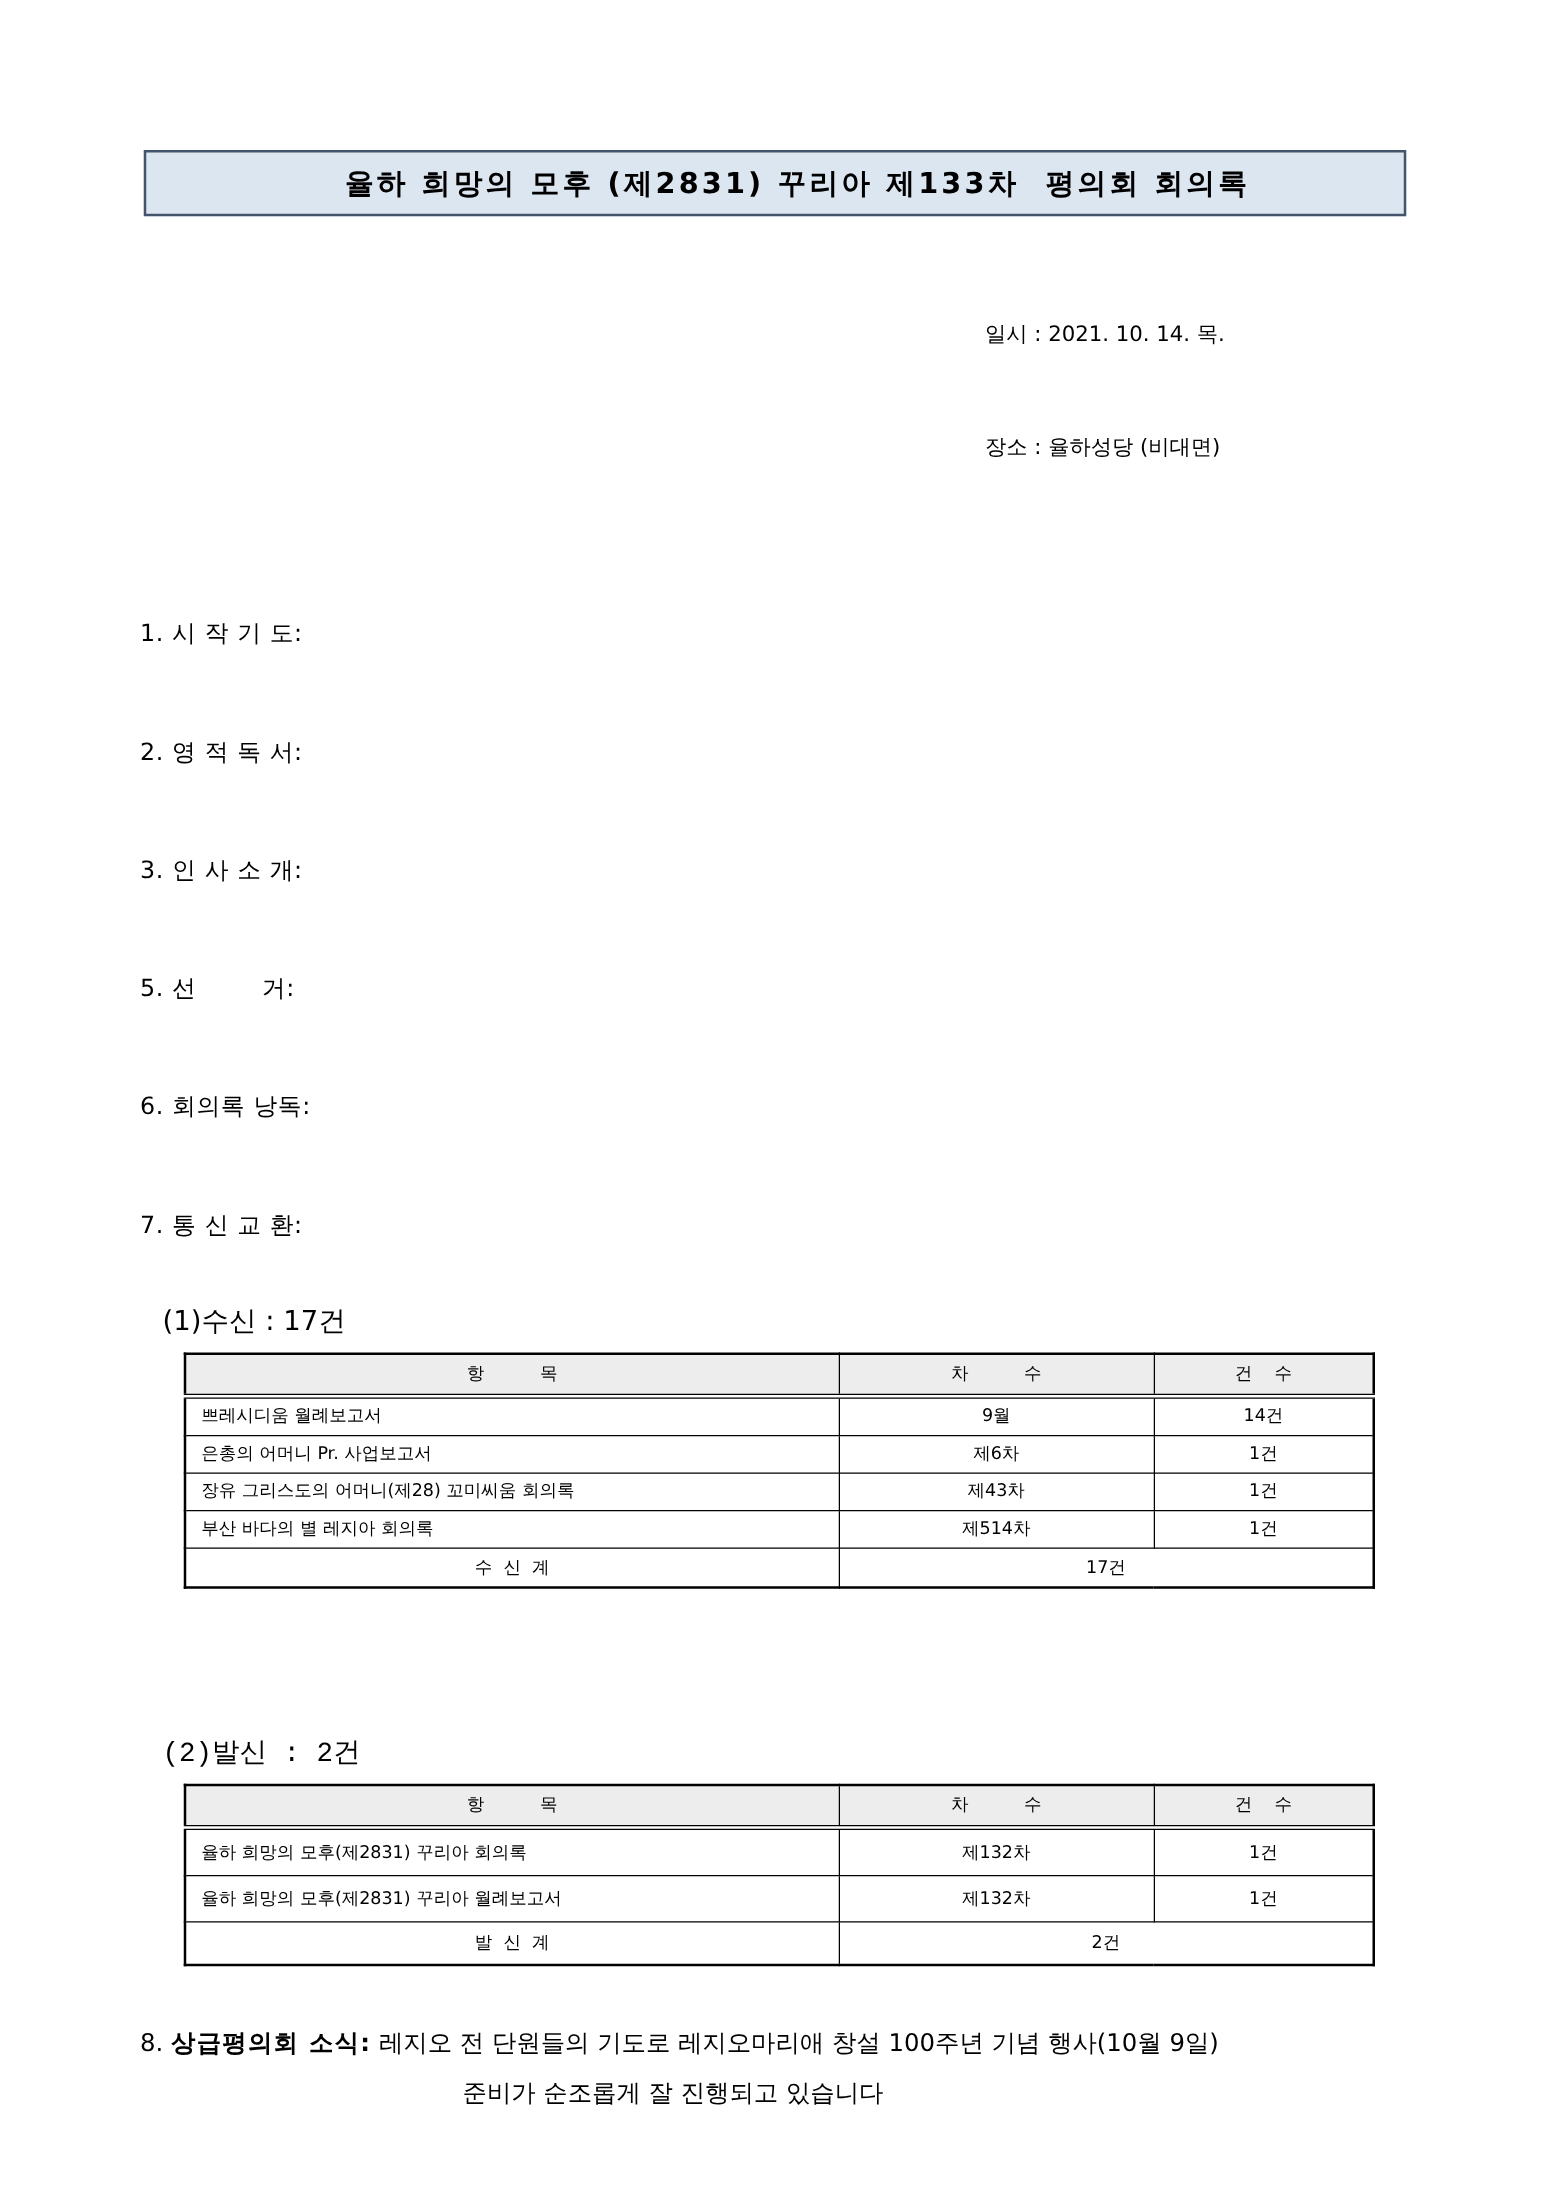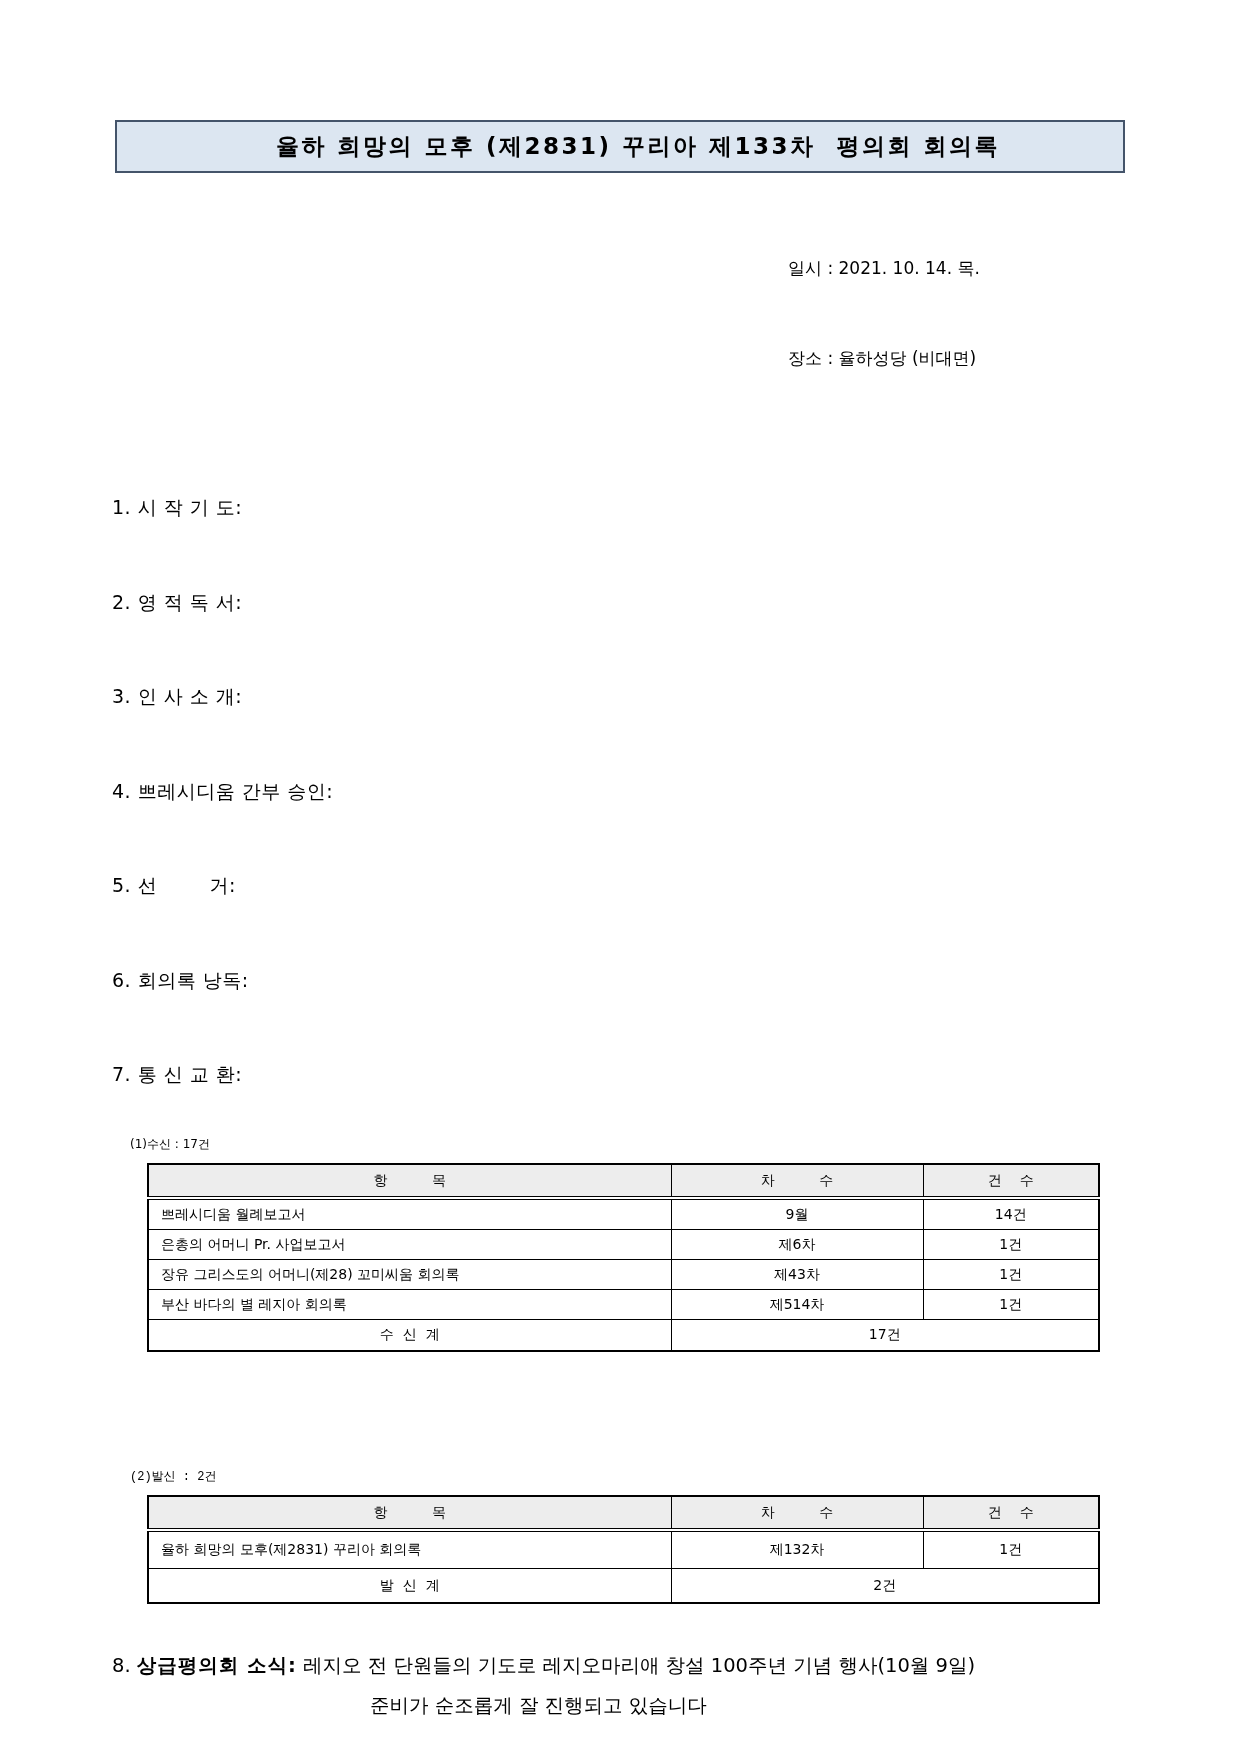--- a/index.html
+++ b/index.html
@@ -9,21 +9,21 @@
     position:relative;overflow:hidden;
   }
   .titlebox{
     box-sizing:border-box;margin:120px 0 0 115px;width:1010px;height:53px;
     background:#dce6f1;border:2px solid #44546a;
     display:flex;align-items:center;justify-content:center;
     font-size:23px;font-weight:bold;letter-spacing:2.5px;white-space:pre;padding-left:36px;
   }
   .meta{margin:20px 0 0 788px;font-size:17px;line-height:30px;white-space:pre;}
   .agenda{margin:26px 0 0 112px;font-size:19px;line-height:31.5px;white-space:pre;letter-spacing:.5px;}
-  .caption{margin:14px 0 10px 130px;font-size:12px;white-space:pre;}
+  .caption{margin:14px 0 10px 130px;font-size:22px;white-space:pre;}
   table{border-collapse:collapse;table-layout:fixed;border:2px solid #000;}
   th,td{border:1px solid #000;text-align:center;white-space:pre;overflow:hidden;padding:0;font-weight:normal;}
   thead th{background:#ededed;height:31px;border-bottom:4px double #000;}
   .t12{margin-left:147px;width:951px;font-size:14px;}
   .t12 td{height:29px;}
   .t12 td.item{text-align:left;padding-left:12px;}
   .t2 td{height:36px;}
   .t12 tfoot td{height:30px;}
   .news{margin:48px 0 0 112px;font-size:19.5px;white-space:pre;}
   .news-label{font-weight:bold;letter-spacing:1px;}
@@ -36,21 +36,20 @@
 
 <div class="meta">
   <div>일시 : 2021. 10. 14. 목.</div>
   <div>장소 : 율하성당 (비대면)</div>
 </div>
 
 <div class="agenda">
   <div>1. 시 작 기 도:</div>
   <div>2. 영 적 독 서:</div>
   <div>3. 인 사 소 개:</div>
-  <div>4. 쁘레시디움 간부 승인:</div>
   <div>5. 선        거:</div>
   <div>6. 회의록 낭독:</div>
   <div>7. 통 신 교 환:</div>
 </div>
 
 <div class="caption">(1)수신 : 17건</div>
 
 <table class="t12">
   <colgroup>
       <col style="width:523px">
@@ -108,20 +107,25 @@
       <th>차          수</th>
       <th>건    수</th>
     </tr>
   </thead>
   <tbody>
     <tr>
       <td class="item">율하 희망의 모후(제2831) 꾸리아 회의록</td>
       <td>제132차</td>
       <td>1건</td>
     </tr>
+    <tr>
+      <td class="item">율하 희망의 모후(제2831) 꾸리아 월례보고서</td>
+      <td>제132차</td>
+      <td>1건</td>
+    </tr>
   </tbody>
   <tfoot>
     <tr>
       <td style="height:33px;">발  신  계</td>
       <td colspan="2">2건</td>
     </tr>
   </tfoot>
 </table>
 
 <div class="news"><span>8. </span><span class="news-label">상급평의회 소식:</span><span> 레지오 전 단원들의 기도로 레지오마리애 창설 100주년 기념 행사(10월 9일)</span></div>

